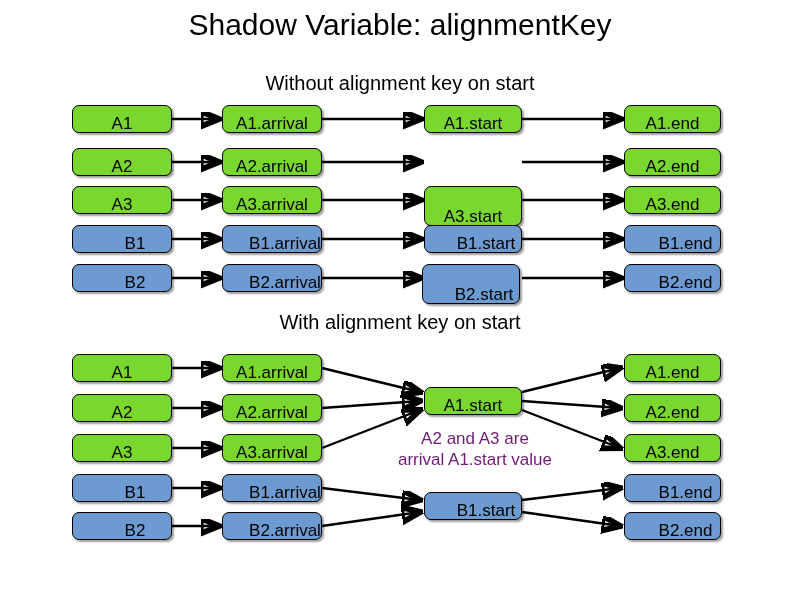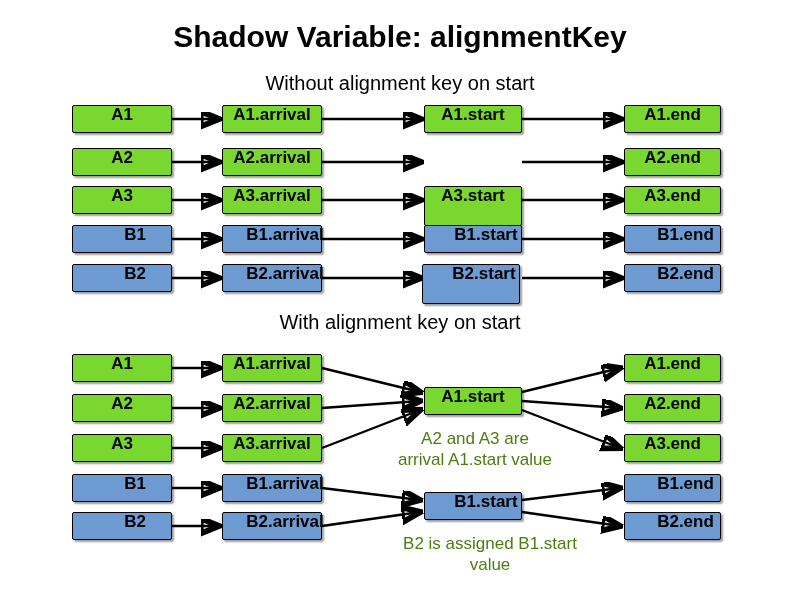--- a/index.html
+++ b/index.html
@@ -17,60 +17,59 @@
   }
   #stage {
     position: absolute;
     left: 0; top: 0;
     width: 800px;
     height: 600px;
   }
   .title {
     position: absolute;
     left: 0;
-    top: 20px;
+    top: 8px;
     width: 800px;
     text-align: center;
     font-size: 30px;
-    font-weight: bold;
+    font-weight: normal;
     color: #000;
     letter-spacing: 0px;
     white-space: nowrap;
   }
   .section-heading {
     position: absolute;
     left: 0;
     width: 800px;
     text-align: center;
     font-size: 20px;
     font-weight: normal;
     color: #000;
     white-space: nowrap;
   }
   .note {
     position: absolute;
     text-align: center;
     font-size: 17px;
     line-height: 21px;
-    color: #4d7c0f;
+    color: #701a75;
   }
   .node {
     position: absolute;
     box-sizing: border-box;
     border: 1.6px solid #000000;
-    border-radius: 2px;
+    border-radius: 7px;
     display: flex;
-    align-items: flex-start;
+    align-items: flex-end;
     justify-content: center;
     font-size: 17px;
     line-height: 1;
     color: #000000;
     white-space: nowrap;
     box-shadow: 2px 2px 2px rgba(0,0,0,0.38);
-    font-weight: bold;
   }
   .node.green { background: #79d72f; }
   .node.blue  { background: #6d9bd1; padding-left: 26px; }
 
   svg.edges {
     position: absolute;
     left: 0; top: 0;
     width: 800px;
     height: 600px;
     pointer-events: none;
@@ -137,24 +136,20 @@
       <line x1="522" y1="410" x2="620" y2="448" marker-end="url(#ah2)"></line>
       <line x1="522" y1="500" x2="620" y2="488" marker-end="url(#ah2)"></line>
       <line x1="522" y1="512" x2="620" y2="526" marker-end="url(#ah2)"></line>
     </svg>
 
   <div class="note" id="note-a" style="left:330px; top:428px; width:290px;">
     <div>A2 and A3 are</div>
     <div>arrival A1.start value</div>
   </div>
 
-  <div class="note" id="note-b" style="left:340px; top:533px; width:300px;">
-    <div>B2 is assigned B1.start</div>
-    <div>value</div>
-  </div>
 
 <div class="node green" style="left: 72px; top: 105px; width: 100px; height: 28px;">
       <span>A1</span>
     </div>
     <div class="node green" style="left: 222px; top: 105px; width: 100px; height: 28px;">
       <span>A1.arrival</span>
     </div>
     <div class="node green" style="left: 424px; top: 105px; width: 98px; height: 28px;">
       <span>A1.start</span>
     </div>

